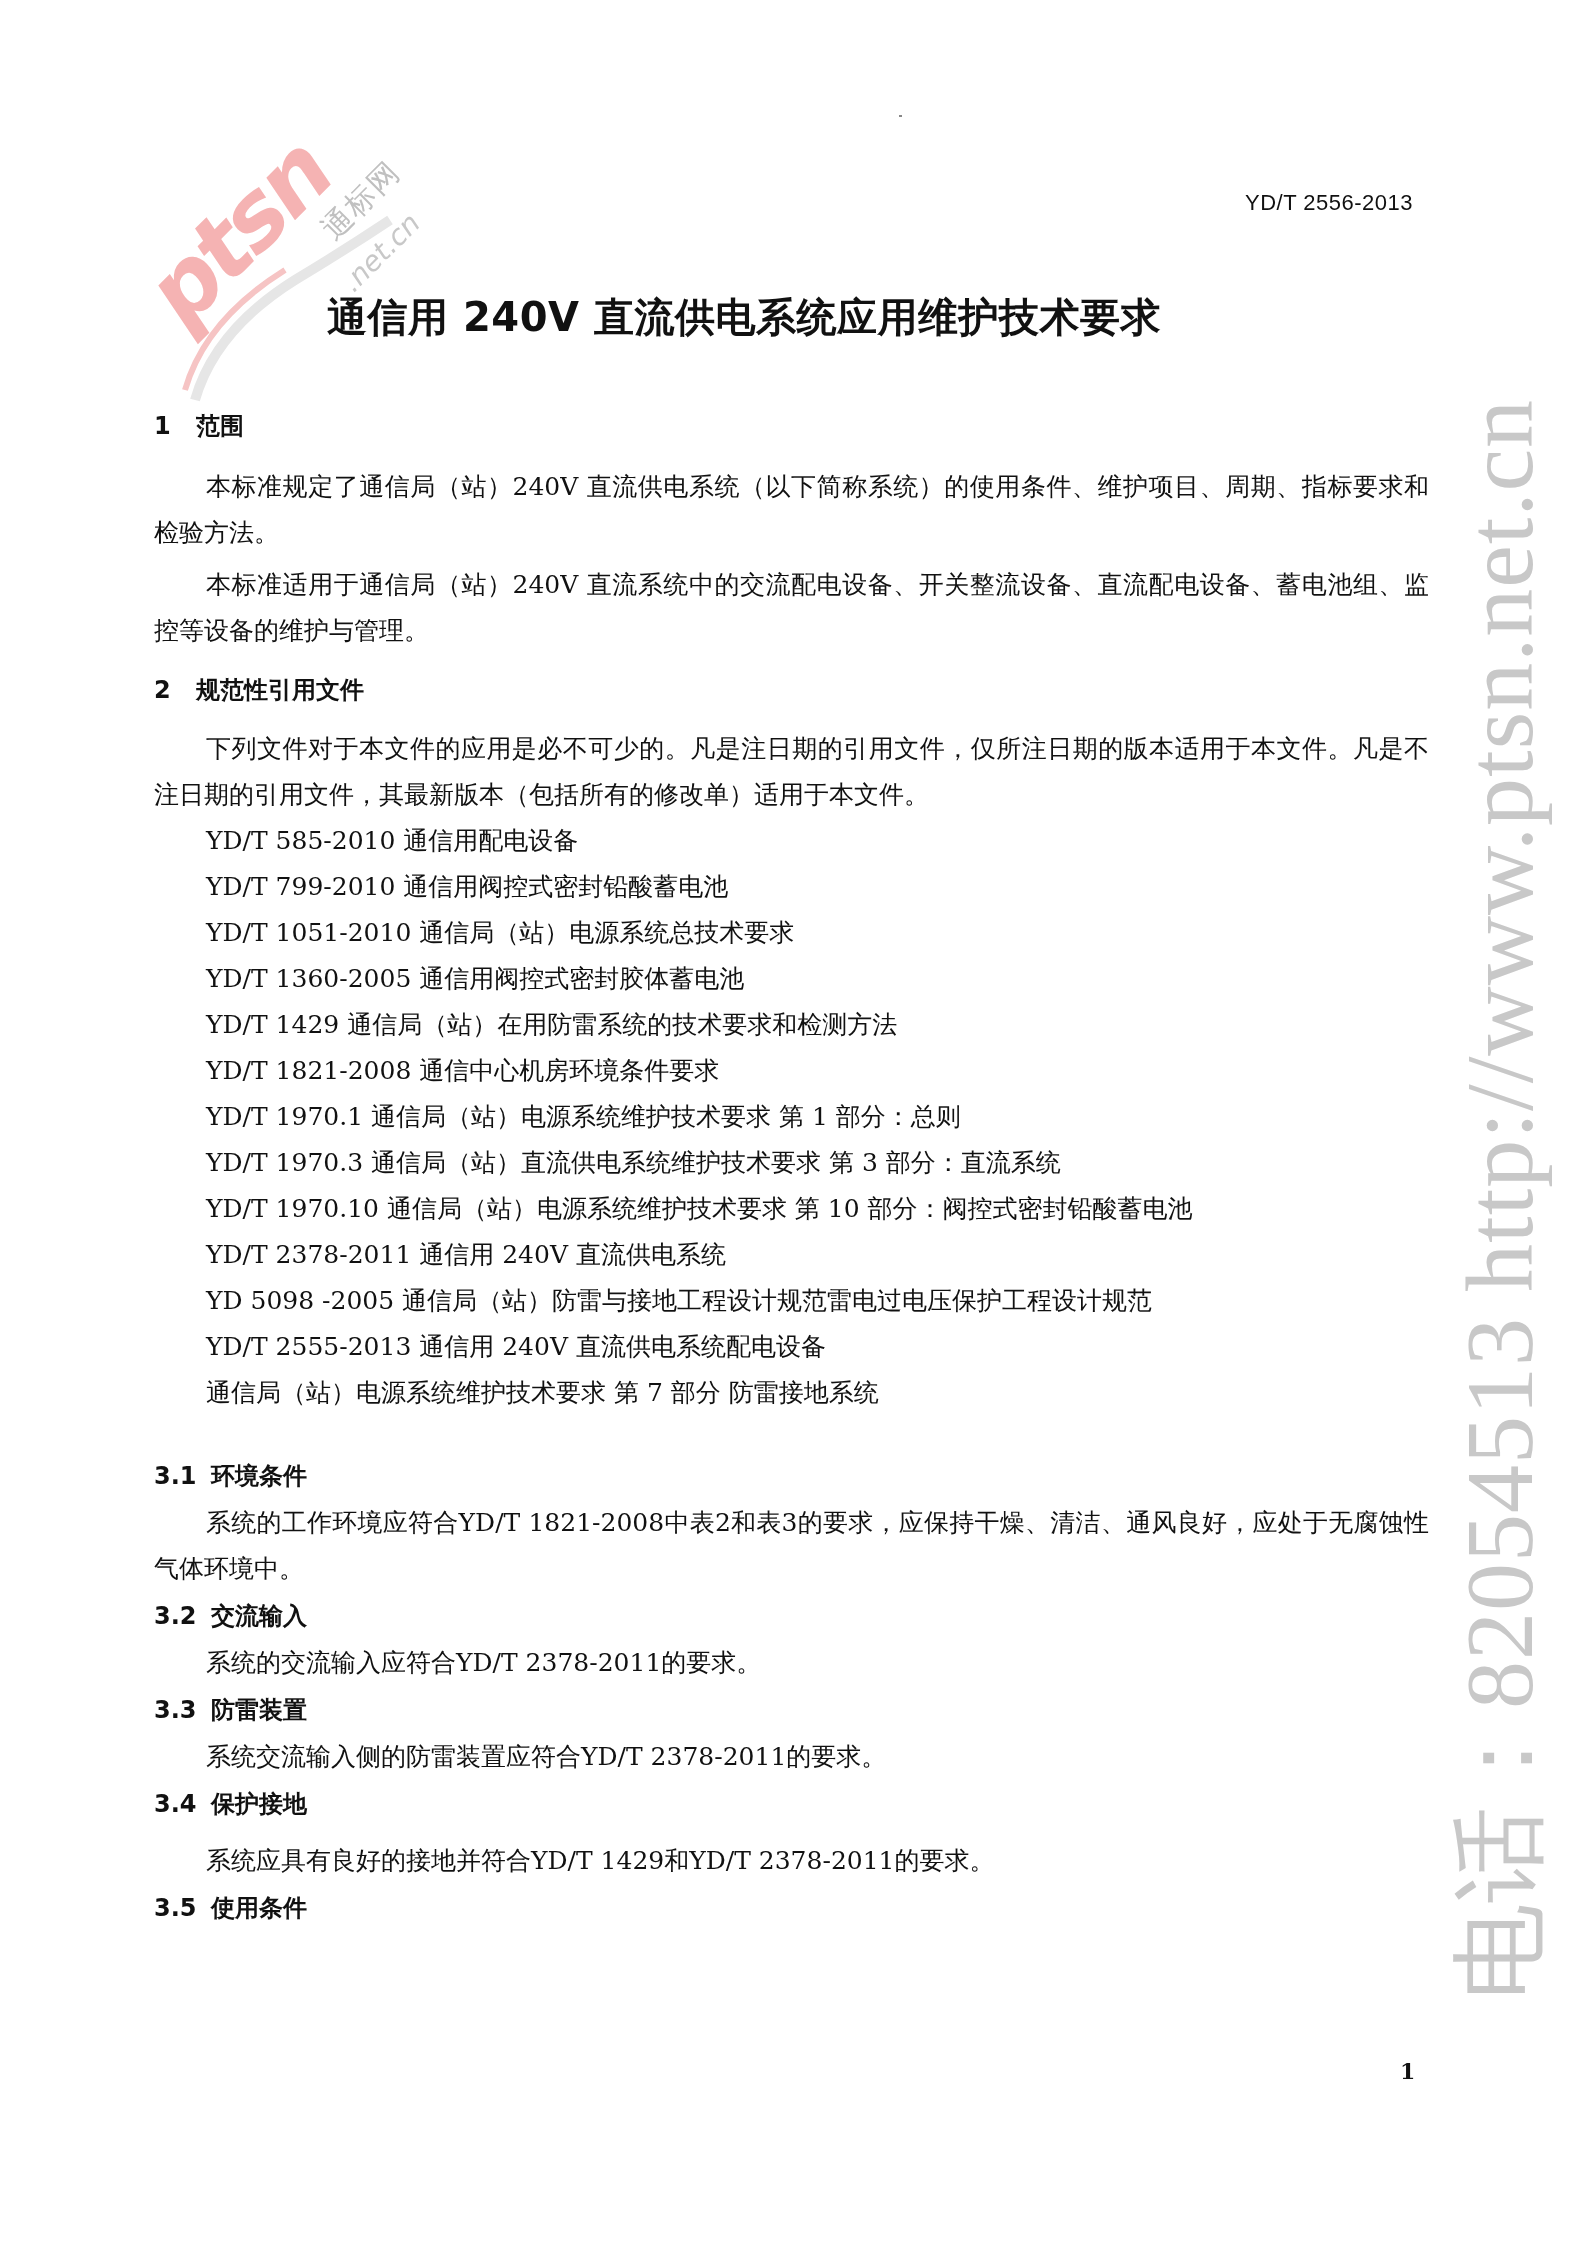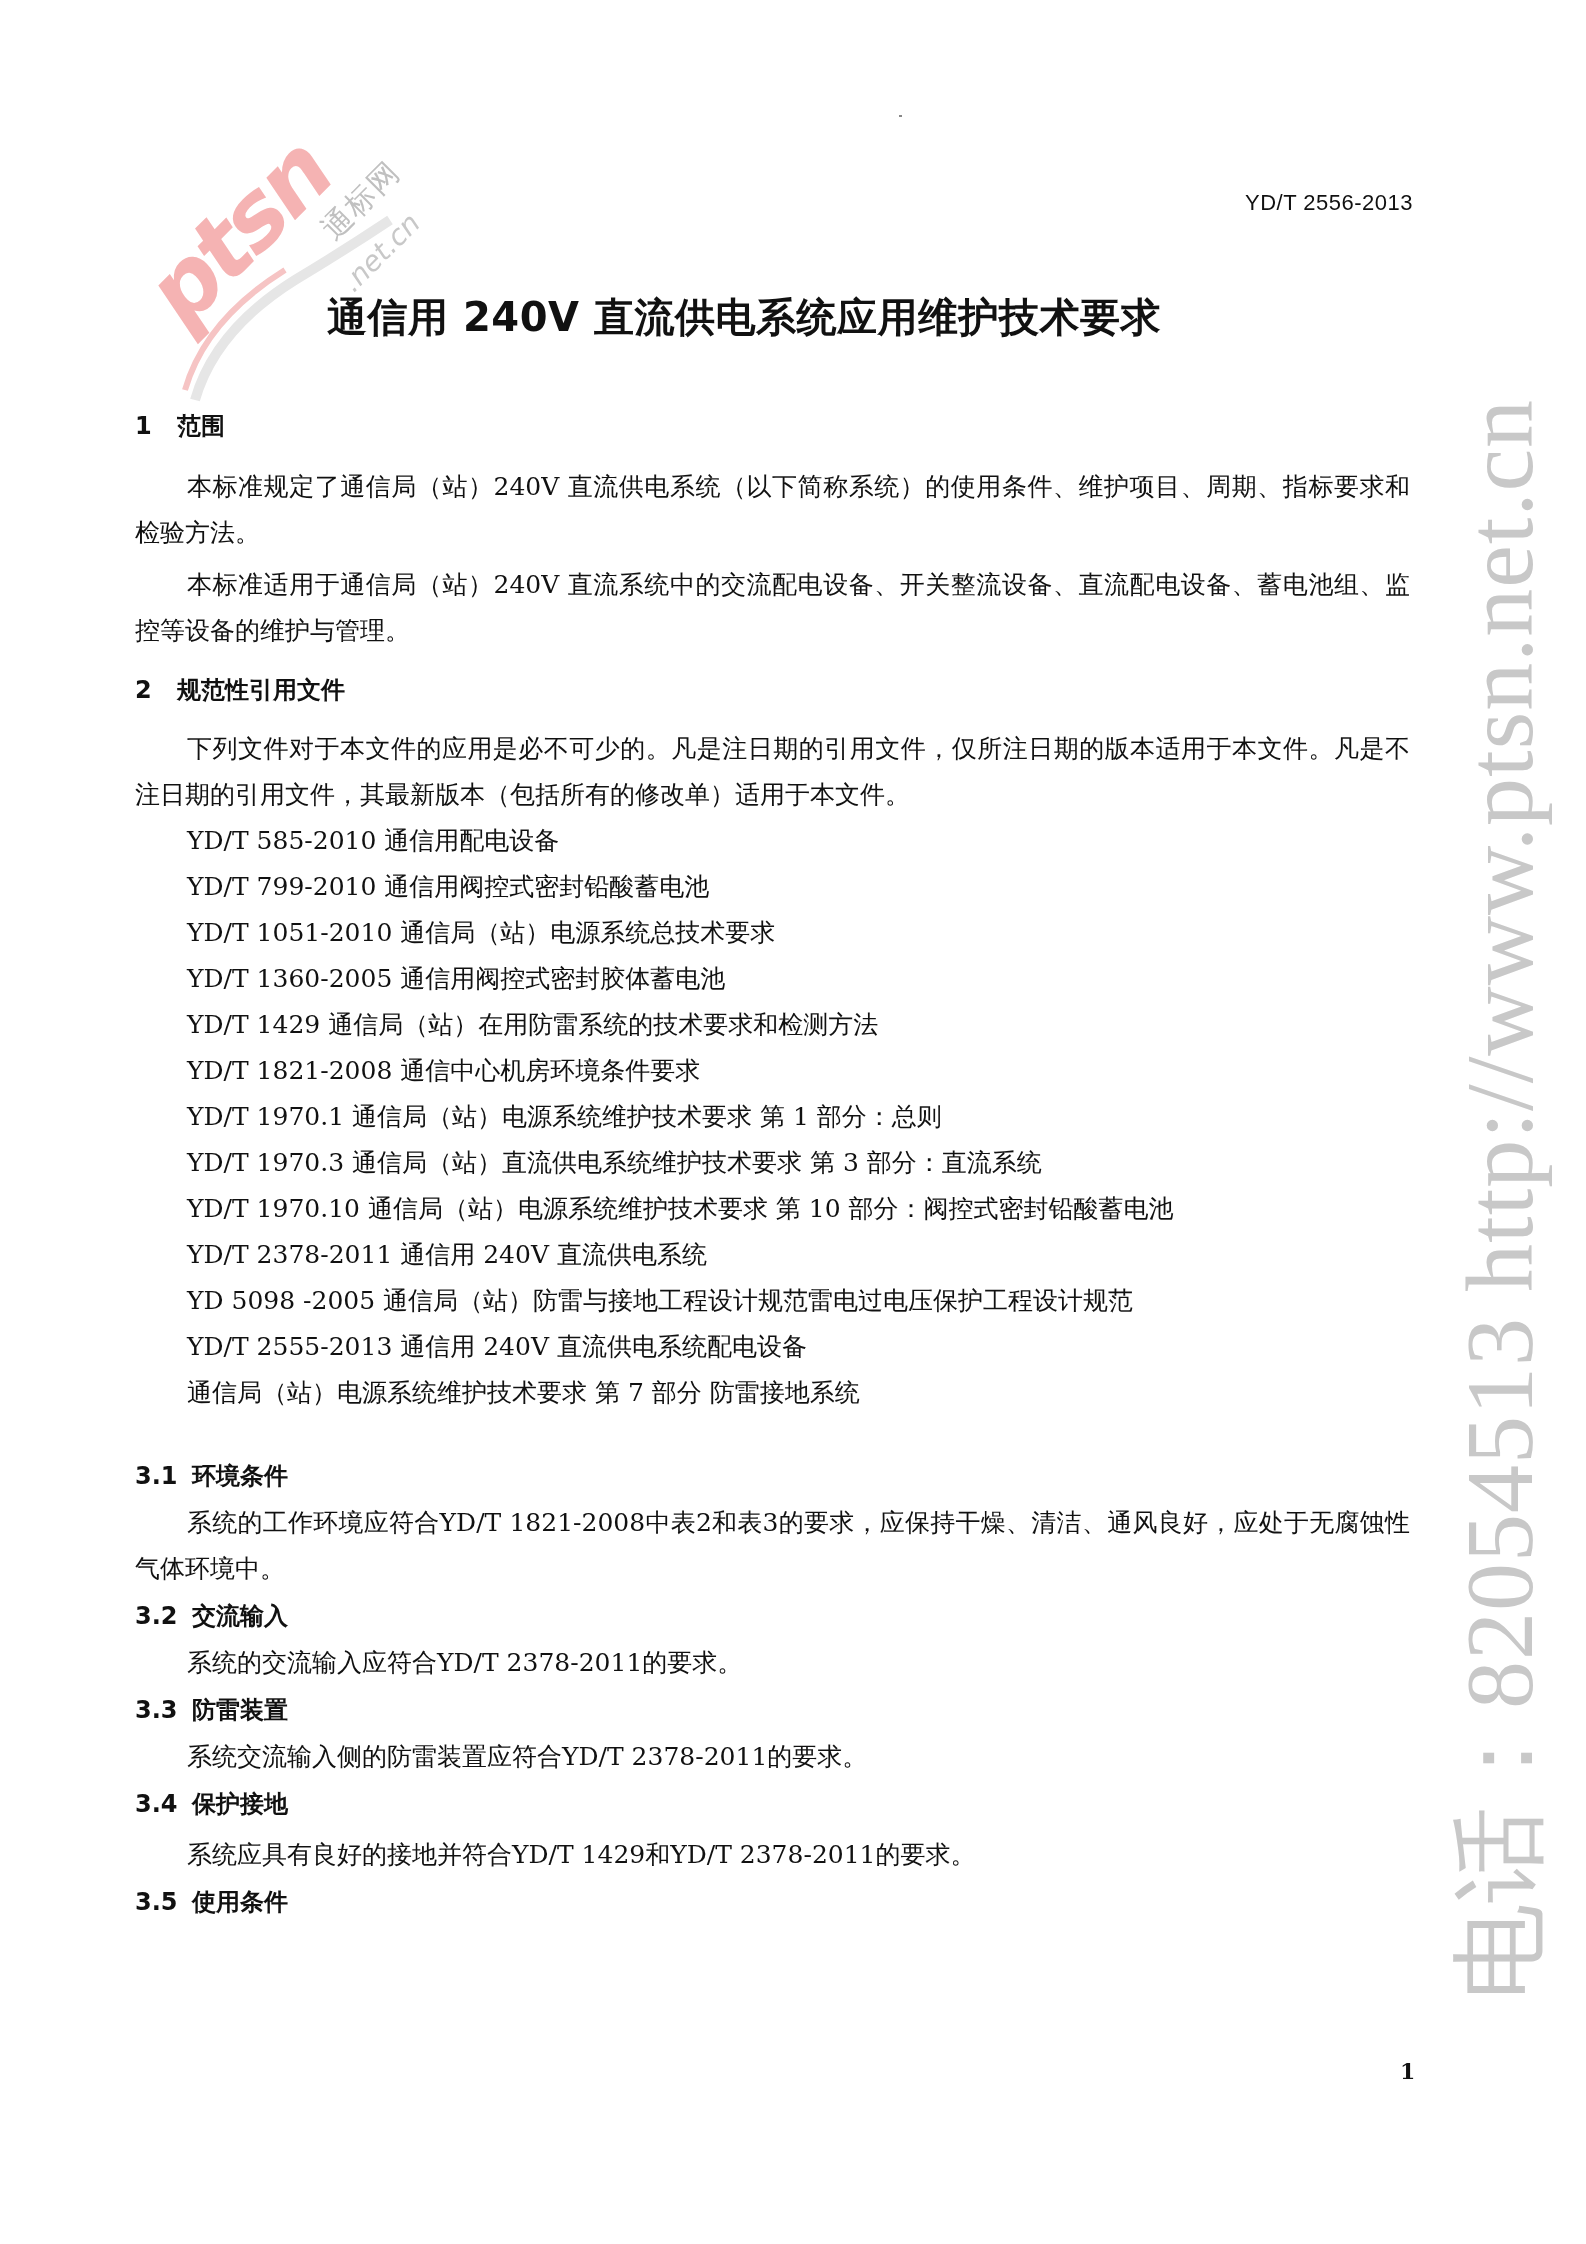--- a/index.html
+++ b/index.html
@@ -39,21 +39,21 @@
       font-family: "DejaVu Sans", "Liberation Sans", sans-serif;
       font-size: 40px;
       font-weight: bold;
       letter-spacing: 0.5px;
       padding-right: 210px;
       box-sizing: border-box;
       padding-left: 0;
     }
     .content {
       position: absolute;
-      left: 135px;
+      left: 154px;
       top: 408px;
       width: 1275px;
     }
     .h1 {
       font-family: "DejaVu Sans", "Liberation Sans", sans-serif;
       font-size: 24px;
       font-weight: bold;
       height: 36px;
       line-height: 36px;
       margin: 0;
@@ -245,21 +245,21 @@
     <div style="height:6px"></div>
     <div class="h2">
       <span class="num">3.3</span><span>防雷装置</span>
     </div>
     <p class="para" style="margin-top:6px;">系统交流输入侧的防雷装置应符合YD/T 2378-2011的要求。</p>
 
     <div style="height:6px"></div>
     <div class="h2">
       <span class="num">3.4</span><span>保护接地</span>
     </div>
-    <p class="para" style="margin-top:10px;">系统应具有良好的接地并符合YD/T 1429和YD/T 2378-2011的要求。</p>
+    <p class="para" style="margin-top:16px;">系统应具有良好的接地并符合YD/T 1429和YD/T 2378-2011的要求。</p>
 
     <div style="height:6px"></div>
     <div class="h2">
       <span class="num">3.5</span><span>使用条件</span>
     </div>
   </div>
 
   <div class="page-number">1</div>
 </div>
 

